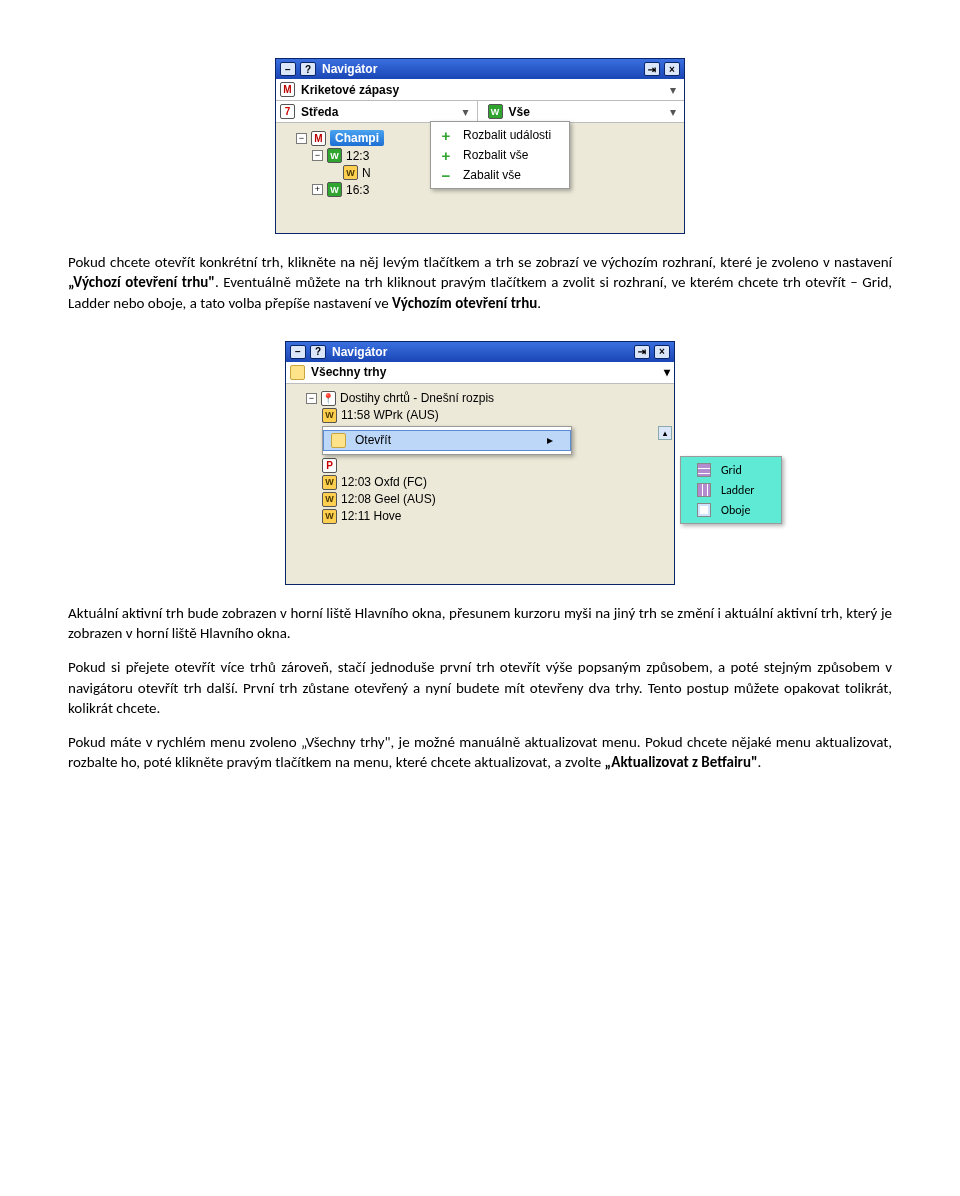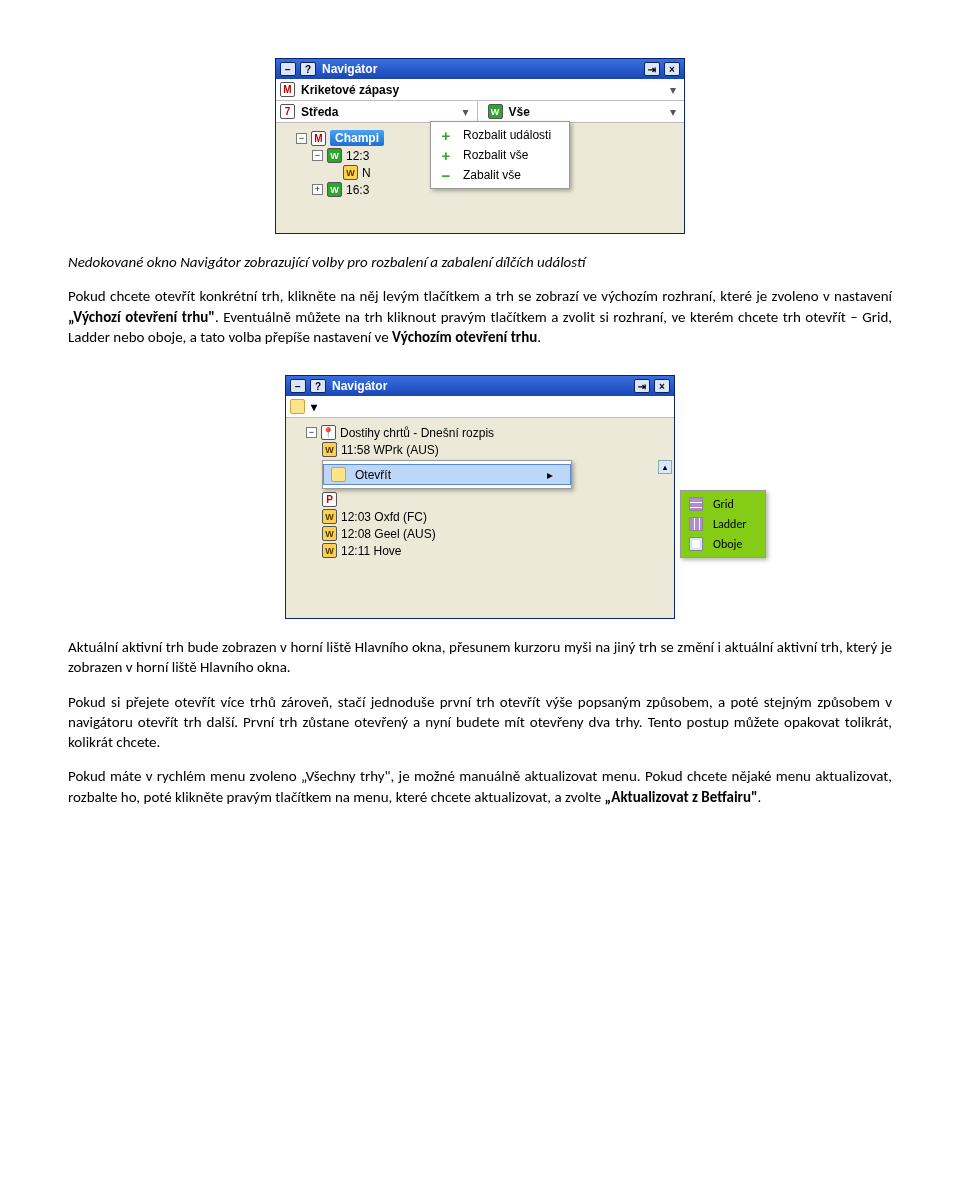--- a/index.html
+++ b/index.html
@@ -108,24 +108,24 @@
   .both-ic { width:14px;height:14px;display:inline-block;background:#fff;border:1px solid #888;box-shadow:inset 0 0 0 2px #cfe3ff; }
   p { margin: 0 0 14px; line-height: 1.35; }
   .bold { font-weight: bold; }
   .italic { font-style: italic; }
   .justify { text-align: justify; }
   .win2 { width: 390px; }
   .win2 .tree-area { min-height: 200px; }
   .scroll-up { position:absolute; right:2px; top:42px; width:14px; height:14px; background:#dce6f9;border:1px solid #8aa;display:inline-flex;align-items:center;justify-content:center;font-size:9px; }
   .submenu {
     position:absolute;
-    background:#84cc16;
+    background:#5eead4;
     border:1px solid #9a9a9a;
     box-shadow:2px 2px 4px rgba(0,0,0,.3);
-    padding:3px 0;
+    padding:3px 8px;
     font-size:12px;
   }
   .tree-node .txt { font-weight: normal; text-align: center; }
   .row2 { display:flex; align-items:center; background:#fff; border-bottom:1px solid #bdbdbd; padding:3px 4px; gap:6px; font-weight:bold; }
 </style>
 </head>
 <body>
 
 <div class="page">
 
@@ -196,39 +196,39 @@
                   <span class="minus-ic">−</span>
                 </span>
               <span>Zabalit vše</span>
             </div>
           </div>
         </div>
       </div>
     </div>
   </div>
 
-  <p class="italic">Nedokované okno Navigátor zobrazující volby pro rozbalení a zabalení dílčích událostí</p>
 
   <p class="justify">
     <span>Pokud chcete otevřít konkrétní trh, klikněte na něj levým tlačítkem a trh se zobrazí ve výchozím rozhraní, které je zvoleno v nastavení </span><span class="bold">„Výchozí otevření trhu</span><span class="bold">"</span><span>. Eventuálně můžete na trh kliknout pravým tlačítkem a zvolit si rozhraní, ve kterém chcete trh otevřít – Grid, Ladder nebo oboje, a tato volba přepíše nastavení ve </span><span class="bold">Výchozím otevření trhu</span><span>.</span>
   </p>
 
   <div class="centered-img" style="margin-top:28px;position:relative;">
    <div style="position:relative;">
     <div class="win win2">
       <div class="titlebar">
         <span class="tb-btn">−</span>
         <span class="tb-btn">?</span>
         <span class="tb-title">Navigátor</span>
         <span class="tb-btn">⇥</span>
         <span class="tb-btn">×</span>
       </div>
       <div class="win-body">
         <div class="row2">
           <span class="icon-sq ic-folder"></span>
+          <span style="flex:1;">Všechny trhy</span>
           <span class="chev">▾</span>
         </div>
         <div class="tree-area">
           <div class="scroll-up">▴</div>
           <div class="tree-node tree-indent1">
             <span class="expander">−</span>
             <span class="icon-sq ic-pin">📍</span>
             <span class="txt bold">Dostihy chrtů - Dnešní rozpis</span>
           </div>
           <div class="tree-node tree-indent2">

